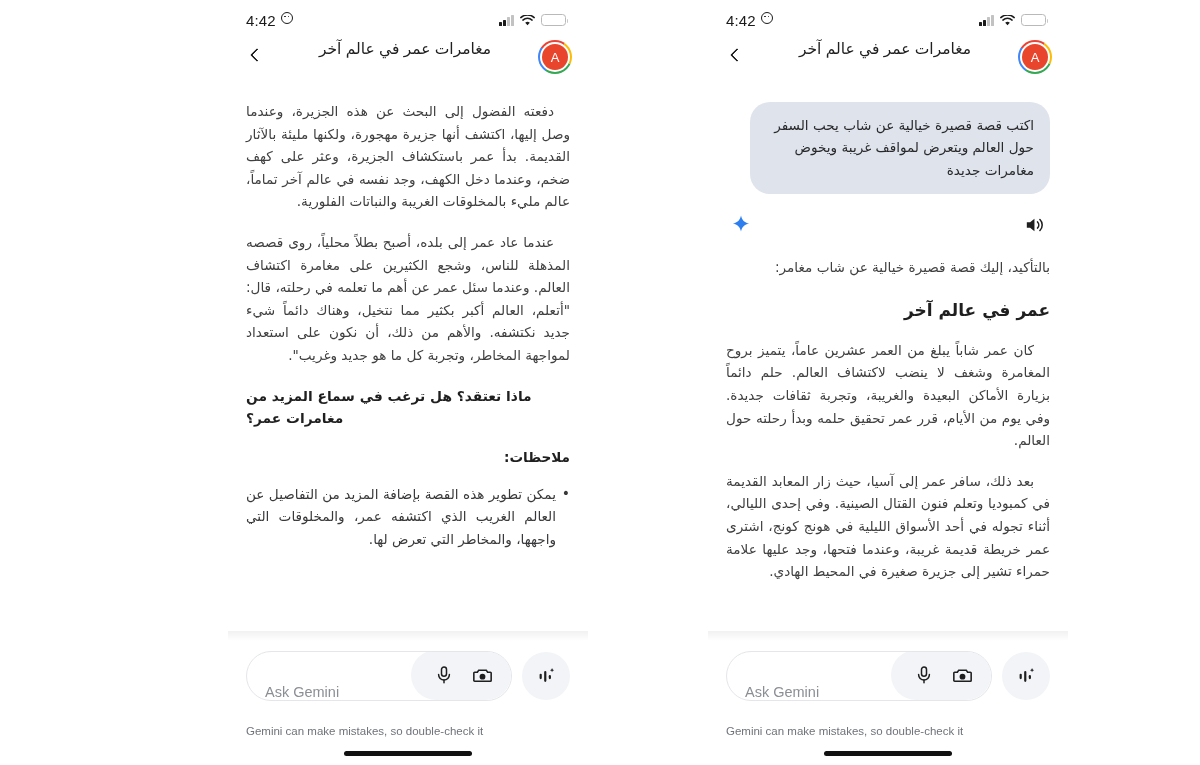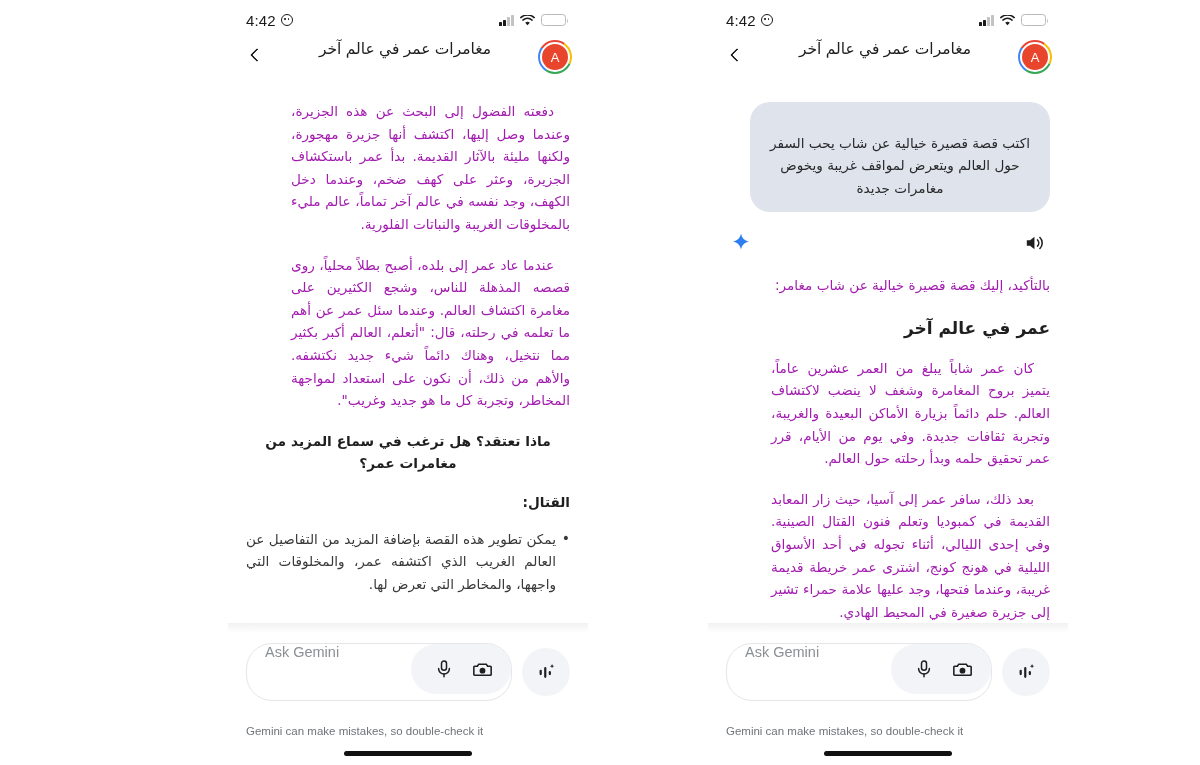--- a/index.html
+++ b/index.html
@@ -22,21 +22,21 @@
   }
   .phone.left  { margin-left: 228px; }
   .phone.right { margin-left: 120px; }
 
   
   .statusbar {
     height: 40px; flex: 0 0 40px;
     display: flex; align-items: center; justify-content: space-between;
     padding: 0 22px 0 18px;
   }
-  .sb-left { display:flex; align-items:center; gap:5px; }
+  .sb-left { display:flex; align-items:flex-start; gap:5px; }
   .sb-time { font-size: 15px; font-weight: 500; color:#1b1b1b; letter-spacing:.1px; }
   .sb-face { width:12px; height:12px; border-radius:50%; border:1.4px solid #1b1b1b; position:relative; }
   .sb-face::before, .sb-face::after{
     content:""; position:absolute; width:1.6px; height:1.6px; background:#1b1b1b; border-radius:50%;
     top:3px;
   }
   .sb-face::before{ left:2.3px; } .sb-face::after{ right:2.3px; }
   .sb-right { display:flex; align-items:center; gap:6px; }
 
   .bars { display:flex; align-items:flex-end; gap:1.5px; height:11px; }
@@ -75,75 +75,74 @@
      color:#fff; font-size:13px; display:flex; align-items:center; justify-content:center; font-weight:500; }
 
   
   .scroll { flex:1 1 auto; overflow:hidden; position:relative; }
   .content { padding: 4px 18px 0 18px; }
   .content.rtl { direction: rtl; }
 
   .p {
     font-size: 13.6px;
     line-height: 22.6px;
-    color: #a21caf;
+    color: #404040;
     text-align: justify;
     margin-bottom: 18px;
     direction: rtl;
     font-family: "DejaVu Sans", "Liberation Sans", sans-serif;
-    margin-left: 45px;
   }
   .p.indent { text-indent: 16px; }
   .p.lead { margin-bottom: 20px; }
   .h-sub {
     font-size: 17px; font-weight: bold; color:#1f1f1f; direction:rtl;
     margin-bottom: 18px; line-height:22px;
     font-family: "DejaVu Sans", "Liberation Sans", sans-serif;
   }
   .q {
     font-size: 13.8px; font-weight: bold; color:#1f1f1f; direction:rtl;
-    margin-bottom: 20px; line-height:22px; text-align:center;
+    margin-bottom: 20px; line-height:22px; text-align:left;
     font-family: "DejaVu Sans", "Liberation Sans", sans-serif;
   }
   .notes-head { font-size:13.6px; font-weight:bold; color:#1f1f1f; direction:rtl;
     margin-bottom: 18px; text-align:right;
     font-family: "DejaVu Sans", "Liberation Sans", sans-serif; }
 
   ul.bullets { list-style:none; direction:rtl; }
   ul.bullets li {
     position:relative; padding-right:14px; margin-bottom:18px;
     font-size:13.6px; line-height:22.6px; color:#39393b; text-align:justify;
     font-family: "DejaVu Sans", "Liberation Sans", sans-serif;
   }
   ul.bullets li::before{
     content:"•"; position:absolute; right:0; top:-1px; color:#39393b; font-size:14px;
   }
 
   
   .bubble-row { display:flex; justify-content:flex-end; padding: 6px 18px 0 18px; }
   .bubble {
-    background:#dfe3ec; border-radius:20px; padding:30px 16px 13px 16px;
-    max-width:300px; direction:rtl; text-align:center;
+    background:#dfe3ec; border-radius:20px; padding:12px 16px 13px 16px;
+    max-width:300px; direction:rtl; text-align:right;
     font-size:13.6px; line-height:22.4px; color:#28292b;
     font-family: "DejaVu Sans", "Liberation Sans", sans-serif;
   }
 
   .resp-actions { display:flex; align-items:center; justify-content:space-between;
     padding: 20px 22px 16px 22px; }
   .spark { width:22px; height:22px; }
   .speaker { width:22px; height:20px; cursor:pointer; }
 
   .fade-div { height:10px; flex:0 0 10px; background:linear-gradient(to bottom, rgba(0,0,0,.055), rgba(0,0,0,0)); }
 
   
   .inputzone { flex:0 0 auto; padding: 10px 18px 0 18px; }
   .inputrow { display:flex; align-items:center; gap:10px; }
   .composer {
-    flex:1 1 auto; height:58px; border:1px solid #e4e6ea; border-radius:26px;
-    display:flex; align-items:flex-start; justify-content:space-between;
+    flex:1 1 auto; height:50px; border:1px solid #e4e6ea; border-radius:26px;
+    display:flex; align-items:flex-end; justify-content:space-between;
     padding-left:18px; background:#fff; position:relative; overflow:hidden;
   }
   .ph { font-size:14.5px; color:#8b8f94; font-family:"Liberation Sans",sans-serif; }
   .comp-icons { display:flex; align-items:center; gap:16px; height:50px;
     padding: 0 18px 0 22px; background:#f2f4f7; border-radius:26px; }
   .icn { width:22px; height:22px; cursor:pointer; display:flex; align-items:center; justify-content:center; }
   .livebtn { flex:0 0 auto; width:48px; height:48px; border-radius:50%; background:#f2f4f7;
     display:flex; align-items:center; justify-content:center; cursor:pointer; }
   .disclaimer { text-align:left; font-size:11.5px; color:#6f7379; margin-top:24px;
     font-family:"Liberation Sans",sans-serif; }
@@ -187,21 +186,21 @@
       <div class="avatar-wrap">
         <div class="avatar">A</div>
       </div>
     </div>
 
     <div class="scroll">
       <div class="content rtl">
         <p class="p indent">دفعته الفضول إلى البحث عن هذه الجزيرة، وعندما وصل إليها، اكتشف أنها جزيرة مهجورة، ولكنها مليئة بالآثار القديمة. بدأ عمر باستكشاف الجزيرة، وعثر على كهف ضخم، وعندما دخل الكهف، وجد نفسه في عالم آخر تماماً، عالم مليء بالمخلوقات الغريبة والنباتات الفلورية.</p>
         <p class="p indent">عندما عاد عمر إلى بلده، أصبح بطلاً محلياً، روى قصصه المذهلة للناس، وشجع الكثيرين على مغامرة اكتشاف العالم. وعندما سئل عمر عن أهم ما تعلمه في رحلته، قال: "أتعلم، العالم أكبر بكثير مما نتخيل، وهناك دائماً شيء جديد نكتشفه. والأهم من ذلك، أن نكون على استعداد لمواجهة المخاطر، وتجربة كل ما هو جديد وغريب".</p>
         <div class="q">ماذا تعتقد؟ هل ترغب في سماع المزيد من مغامرات عمر؟</div>
-        <div class="notes-head">القتال:</div>
+        <div class="notes-head">ملاحظات:</div>
         <ul class="bullets">
           <li>يمكن تطوير هذه القصة بإضافة المزيد من التفاصيل عن العالم الغريب الذي اكتشفه عمر، والمخلوقات التي واجهها، والمخاطر التي تعرض لها.</li>
 
         </ul>
       </div>
     </div>
 
     <div class="fade-div"></div>
 
     <div class="inputzone">

